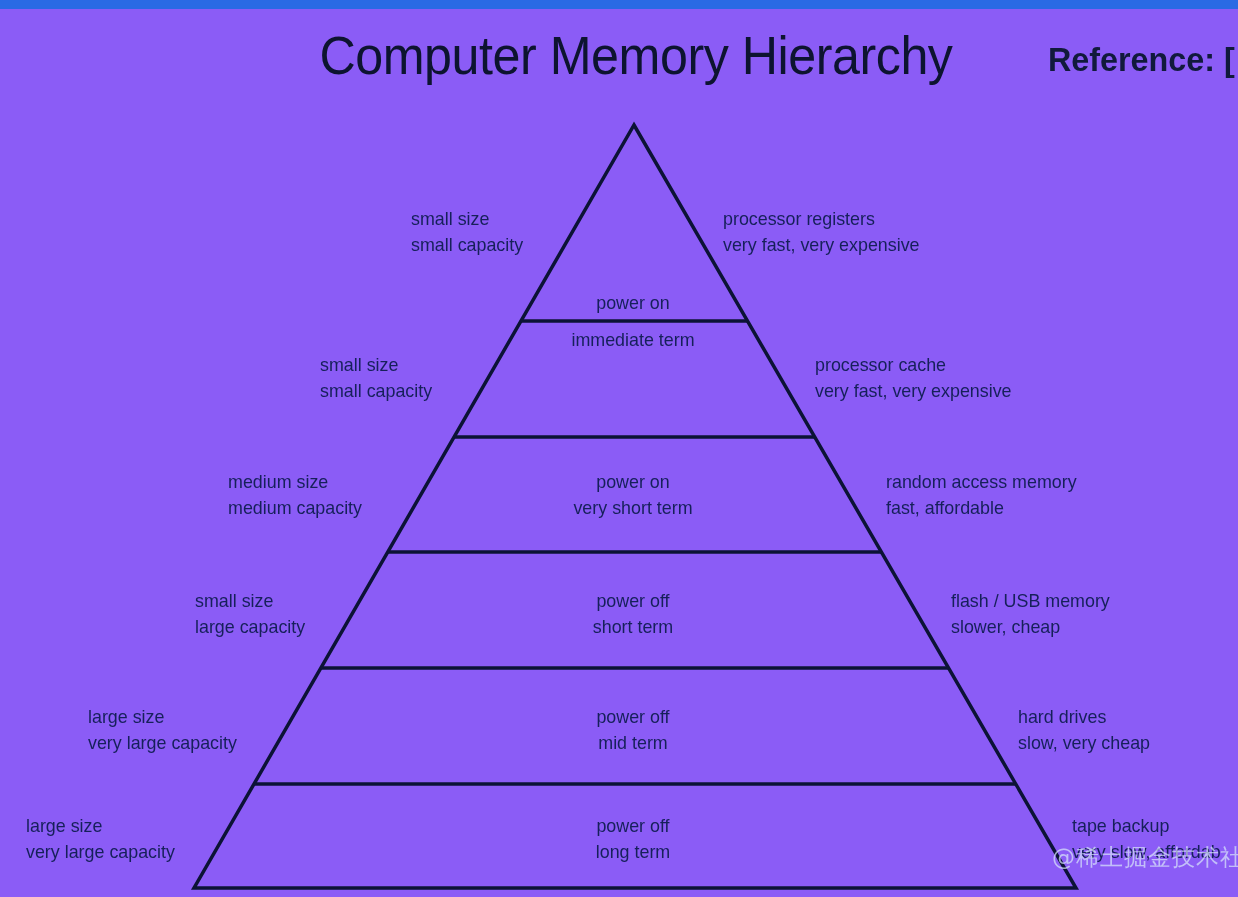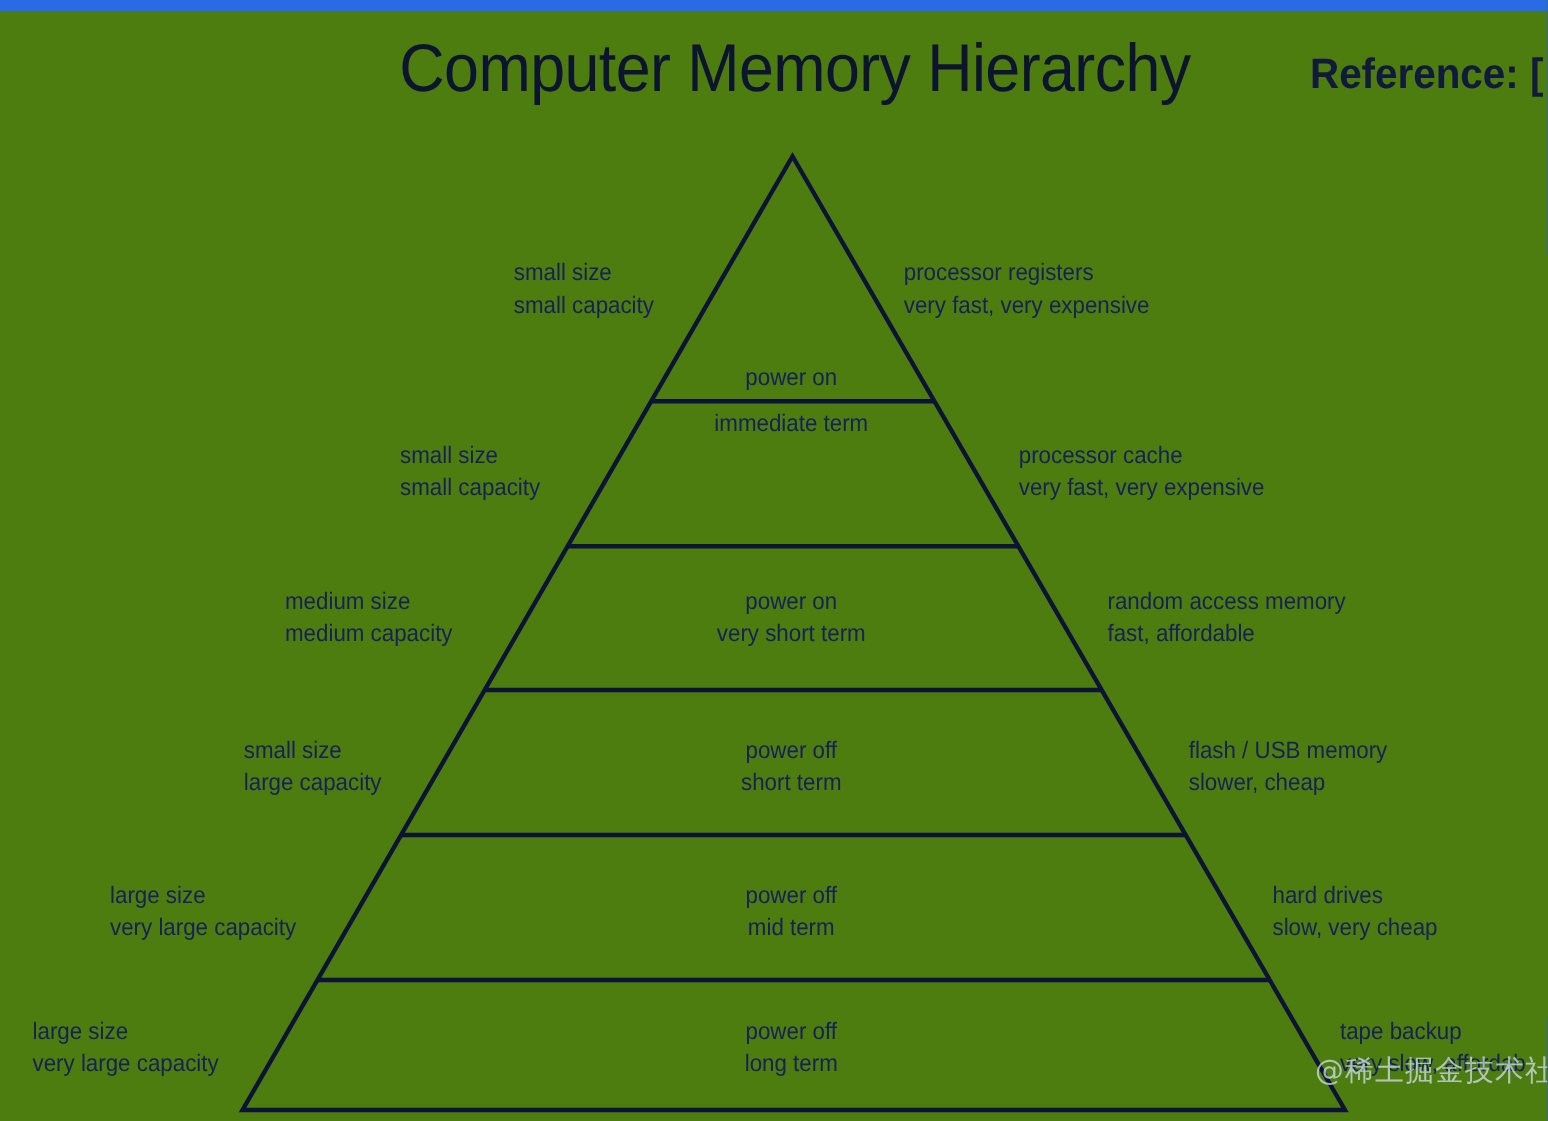--- a/index.html
+++ b/index.html
@@ -8,21 +8,21 @@
     padding: 0;
     background: #2566e0;
   }
   body {
     font-family: "Liberation Sans", "DejaVu Sans", sans-serif;
   }
   #slide {
     position: relative;
     width: 1238px;
     height: 897px;
-    background: #4d7c0f;
+    background: #8b5cf6;
     overflow: hidden;
   }
   
   .top-band {
     position: absolute;
     left: 0; top: 0;
     width: 1238px;
     height: 9px;
     background: #2a6ae4;
   }

